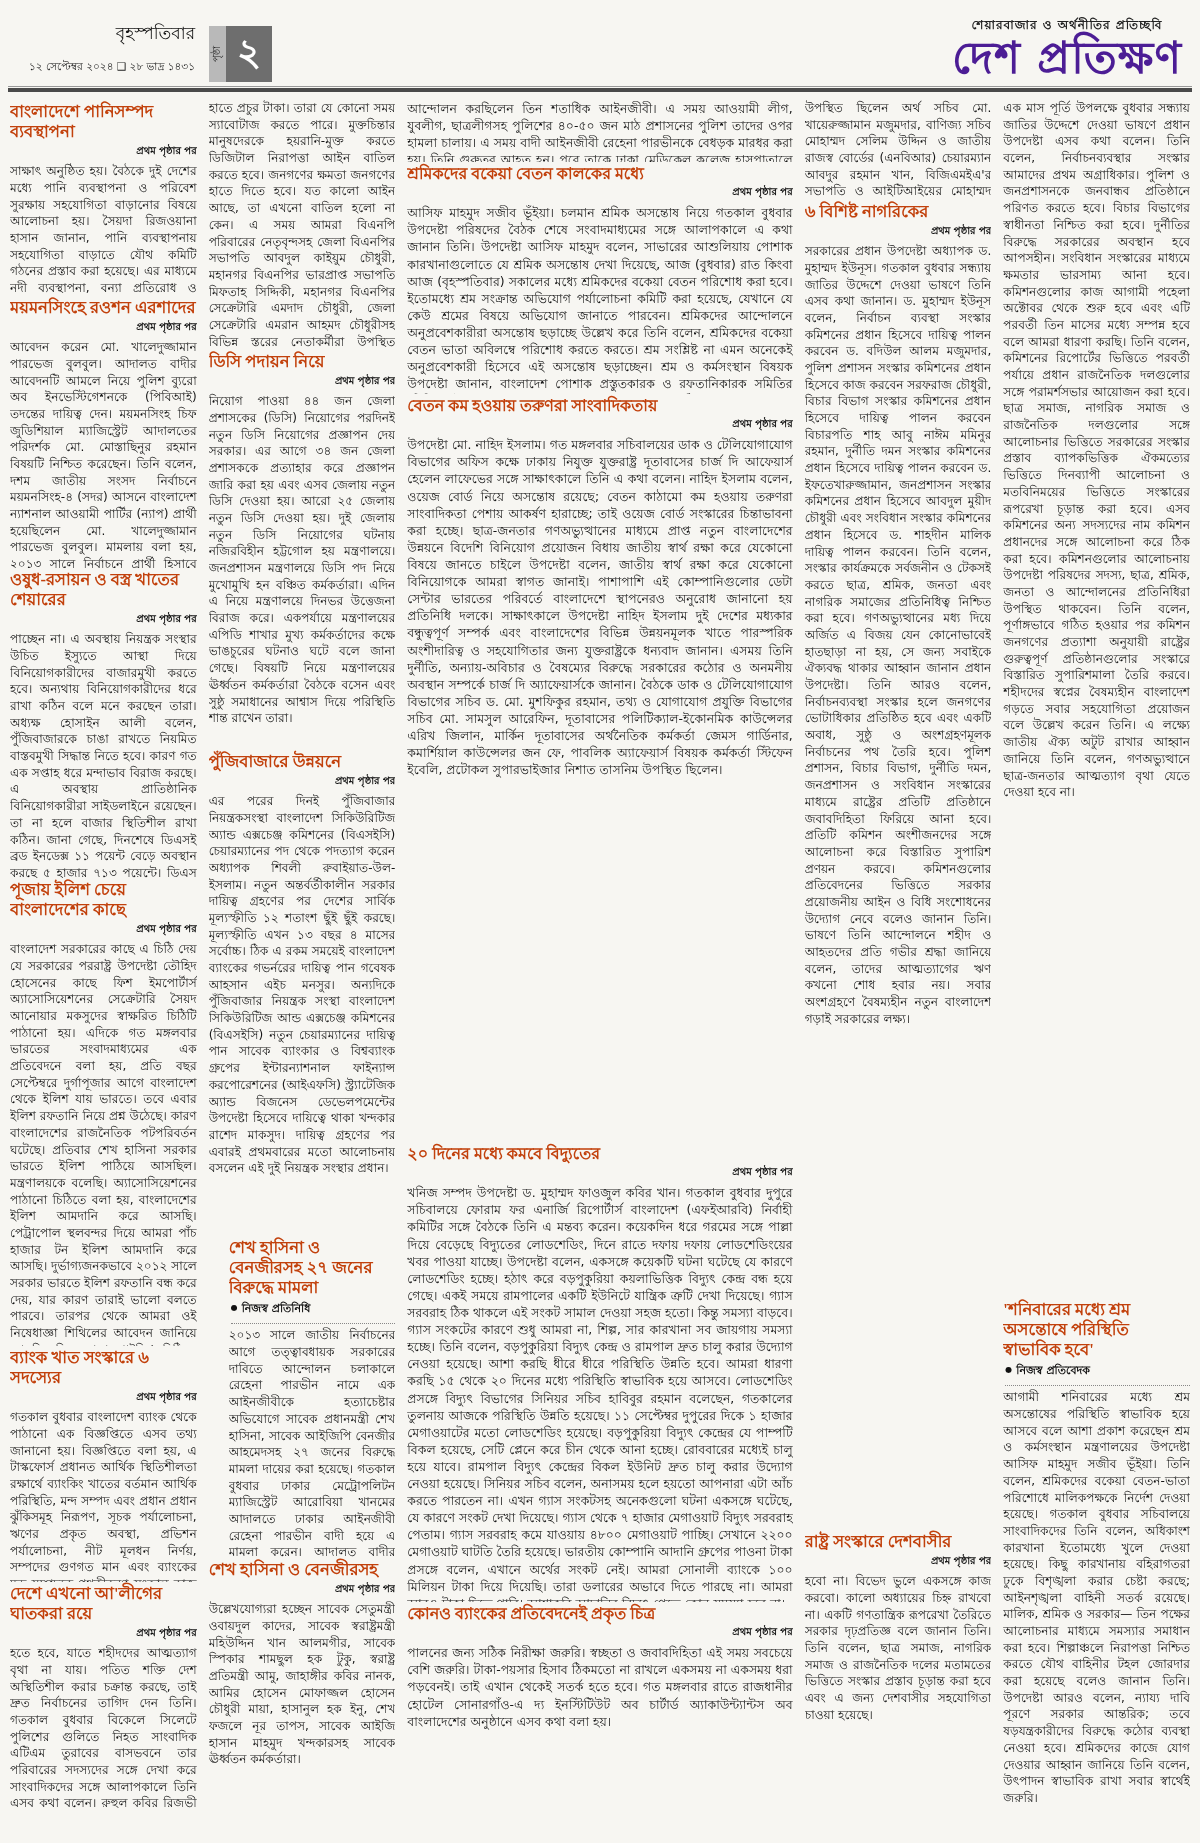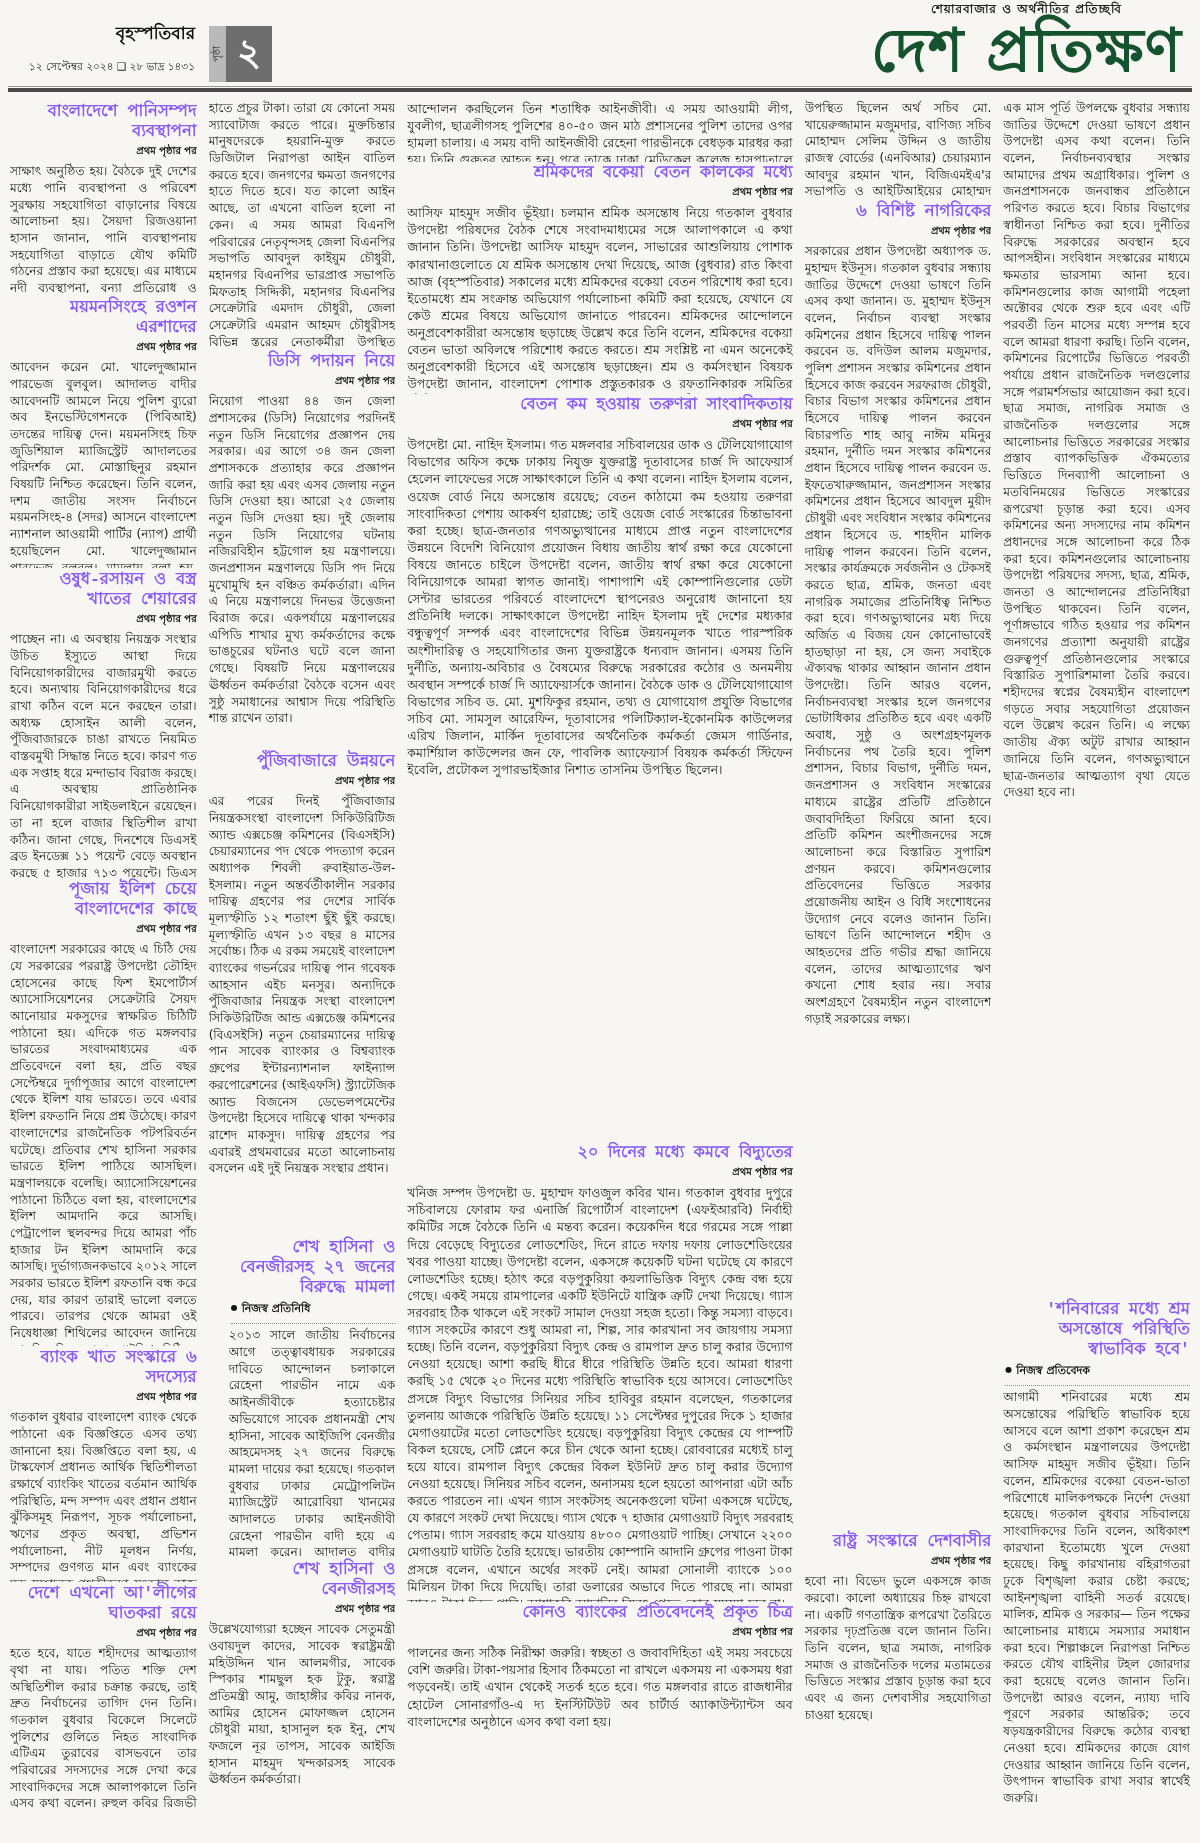--- a/index.html
+++ b/index.html
@@ -17,64 +17,64 @@
     display:flex;
     align-items:flex-end;
     padding:0 10px 4px 10px;
     box-sizing:border-box;
   }
   .date-block{
     width:185px;
     text-align:right;
     padding-bottom:6px;
   }
-  .weekday{font-size:17px;font-weight:bold;line-height:1.15;}
+  .weekday{font-size:17px;font-weight:normal;line-height:1.15;}
   .dateline{font-size:10.5px;color:#222;margin-top:15px;}
   .pageno-group{display:flex;align-items:flex-end;margin-left:14px;}
   .page-label-strip{
     width:17px;height:56px;background:#b9b9b9;color:#222;
     writing-mode:vertical-rl;transform:rotate(180deg);
     font-size:10px;display:flex;align-items:center;justify-content:center;
   }
   .page-number-box{
     width:46px;height:56px;background:#6e6e6e;color:#fff;
     display:flex;align-items:center;justify-content:center;
     font-size:37px;font-weight:bold;font-family:"DejaVu Serif",serif;
   }
   .section-title{
     font-size:33px;font-weight:bold;
     font-family:"DejaVu Serif",serif;
     margin-left:16px;padding-bottom:4px;letter-spacing:.5px;
   }
   .logo-block{margin-left:auto;text-align:center;padding-bottom:2px;padding-right:8px;}
   .tagline{font-size:12px;font-weight:bold;color:#222;letter-spacing:1px;}
   .paper-name{
-    font-size:60px;font-weight:bold;line-height:1.0;
-    font-family:"DejaVu Serif",serif;letter-spacing:1px;color:#14532d;
+    font-size:44px;font-weight:bold;line-height:1.0;
+    font-family:"DejaVu Serif",serif;letter-spacing:1px;color:#4c1d95;
   }
   .head-rule{height:4px;background:#4a4a4a;margin:0 8px;}
   .head-rule-thin{height:1px;background:#999;margin:0 8px 1px 8px;}
 
   
   .page-columns{
     display:grid;
     grid-template-columns:repeat(6,1fr);
     gap:0 12px;
     padding:8px 10px 0 10px;
     height:1736px;
     box-sizing:border-box;
   }
   .col{overflow:hidden;}
   .col.span2{grid-column:span 2;}
   .article{overflow:hidden;box-sizing:border-box;padding-bottom:6px;}
   .headline{
-    font-family:Liberation Mono, monospace;
-    font-weight:bold;text-align:right;
+    font-family:Liberation Serif, serif;
+    font-weight:bold;text-align:left;
     font-size:16.5px;line-height:1.22;
-    margin:2px 0 1px 0;color:#8b5cf6;
+    margin:2px 0 1px 0;color:#c2410c;
   }
   .span2 .headline{font-size:16px;line-height:1.2;}
   .kicker{
     text-align:right;font-size:10px;font-weight:bold;
     margin-bottom:3px;color:#111;
   }
   .byline{
     font-size:11px;font-weight:bold;margin:2px 0 3px 2px;
     border-bottom:1px dotted #888;padding-bottom:4px;color:#111;
   }

